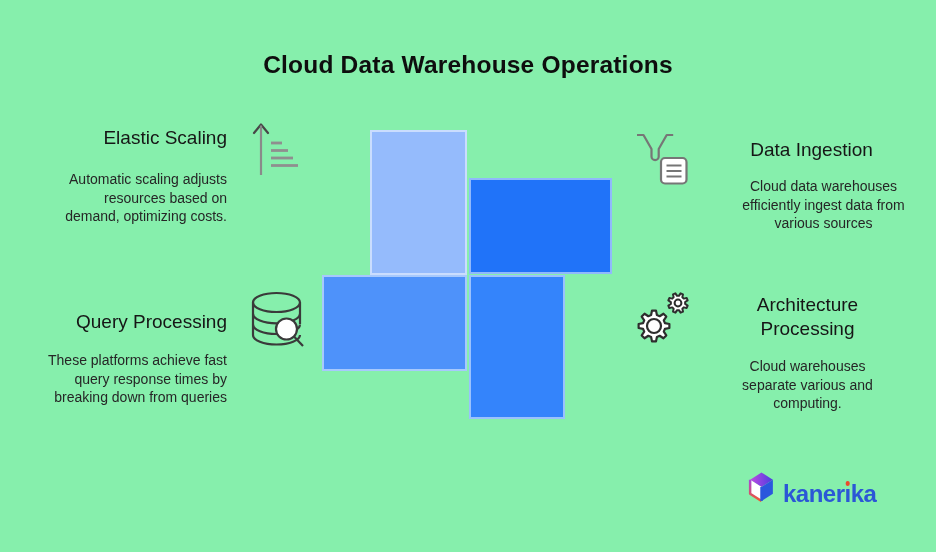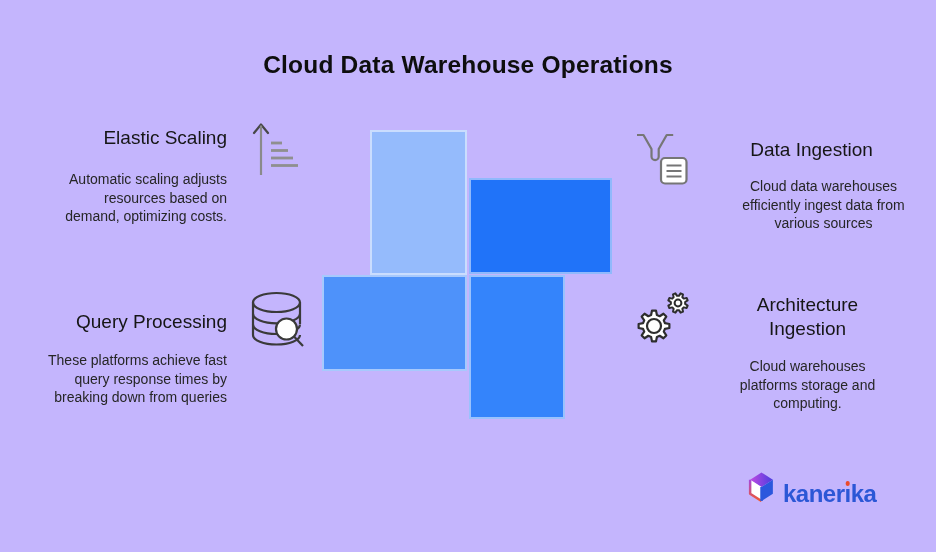--- a/index.html
+++ b/index.html
@@ -1,17 +1,17 @@
 <!DOCTYPE html>
 <html><head>
 <meta charset="utf-8">
 <style>
   html,body{margin:0;padding:0;background:#fff;}
   #canvas{
-    position:relative;width:936px;height:552px;background:#c4b5fd;
+    position:relative;width:936px;height:552px;background:#86efac;
     font-family:"Liberation Sans",sans-serif;overflow:hidden;
   }
   .abs{position:absolute;text-align:center;}
   
   .title{
     left:0;right:0;top:51px;text-align:center;
     font-size:24.5px;font-weight:700;color:#0e0e0e;letter-spacing:.2px;
   }
   
   .q-heading{
@@ -89,23 +89,23 @@
 
   <div class="abs icon" style="left:630px;top:291px;">
     <svg width="66" height="58" viewBox="0 0 66 58" fill="none">
       <path stroke="#2d2d2d" stroke-width="2.2" stroke-linejoin="round" fill="#ffffff" d="M21.09 24.08 L21.99 19.63 L26.01 19.63 L26.90 24.08 L29.67 25.22 L33.45 22.71 L36.29 25.55 L33.78 29.33 L34.92 32.09 L39.37 32.99 L39.37 37.01 L34.92 37.90 L33.78 40.67 L36.29 44.45 L33.45 47.29 L29.67 44.78 L26.91 45.92 L26.01 50.37 L21.99 50.37 L21.10 45.92 L18.33 44.78 L14.55 47.29 L11.71 44.45 L14.22 40.67 L13.08 37.91 L8.63 37.01 L8.63 32.99 L13.08 32.10 L14.22 29.33 L11.71 25.55 L14.55 22.71 L18.33 25.22 Z"></path>
       <circle cx="24" cy="35" r="7" stroke="#2d2d2d" stroke-width="2.2" fill="none"></circle>
       <path stroke="#2d2d2d" stroke-width="2" stroke-linejoin="round" fill="#ffffff" d="M48.94 4.86 L50.58 2.34 L52.98 3.33 L52.36 6.27 L53.71 7.62 L56.66 6.99 L57.65 9.38 L55.13 11.03 L55.14 12.94 L57.66 14.58 L56.67 16.98 L53.73 16.36 L52.38 17.71 L53.01 20.66 L50.62 21.65 L48.97 19.13 L47.06 19.14 L45.42 21.66 L43.02 20.67 L43.64 17.73 L42.29 16.38 L39.34 17.01 L38.35 14.62 L40.87 12.97 L40.86 11.06 L38.34 9.42 L39.33 7.02 L42.27 7.64 L43.62 6.29 L42.99 3.34 L45.38 2.35 L47.03 4.87 Z"></path>
       <circle cx="48" cy="12" r="3.4" stroke="#2d2d2d" stroke-width="2" fill="none"></circle>
     </svg>
   </div>
   <div class="abs q-heading" style="left:710px;top:293px;width:195px;">Architecture
-Ingestion</div>
+Processing</div>
   <div class="abs q-desc" style="left:710px;top:357px;width:195px;">Cloud warehouses
-platforms storage and
+separate various and
 computing.</div>
 
   <div class="pin-rect" style="left: 370px; top: 130px; width: 97px; height: 145px; background: rgb(149, 187, 252);"></div>
   <div class="pin-rect" style="left: 469px; top: 178px; width: 143px; height: 96px; background: rgb(32, 115, 249);"></div>
   <div class="pin-rect" style="left: 322px; top: 275px; width: 145px; height: 96px; background: rgb(78, 146, 250);"></div>
   <div class="pin-rect" style="left: 469px; top: 275px; width: 96px; height: 144px; background: rgb(52, 132, 251);"></div>
 
   <div class="abs logo">
     <span class="icon">
       <svg width="27" height="31" viewBox="0 0 26 30">

